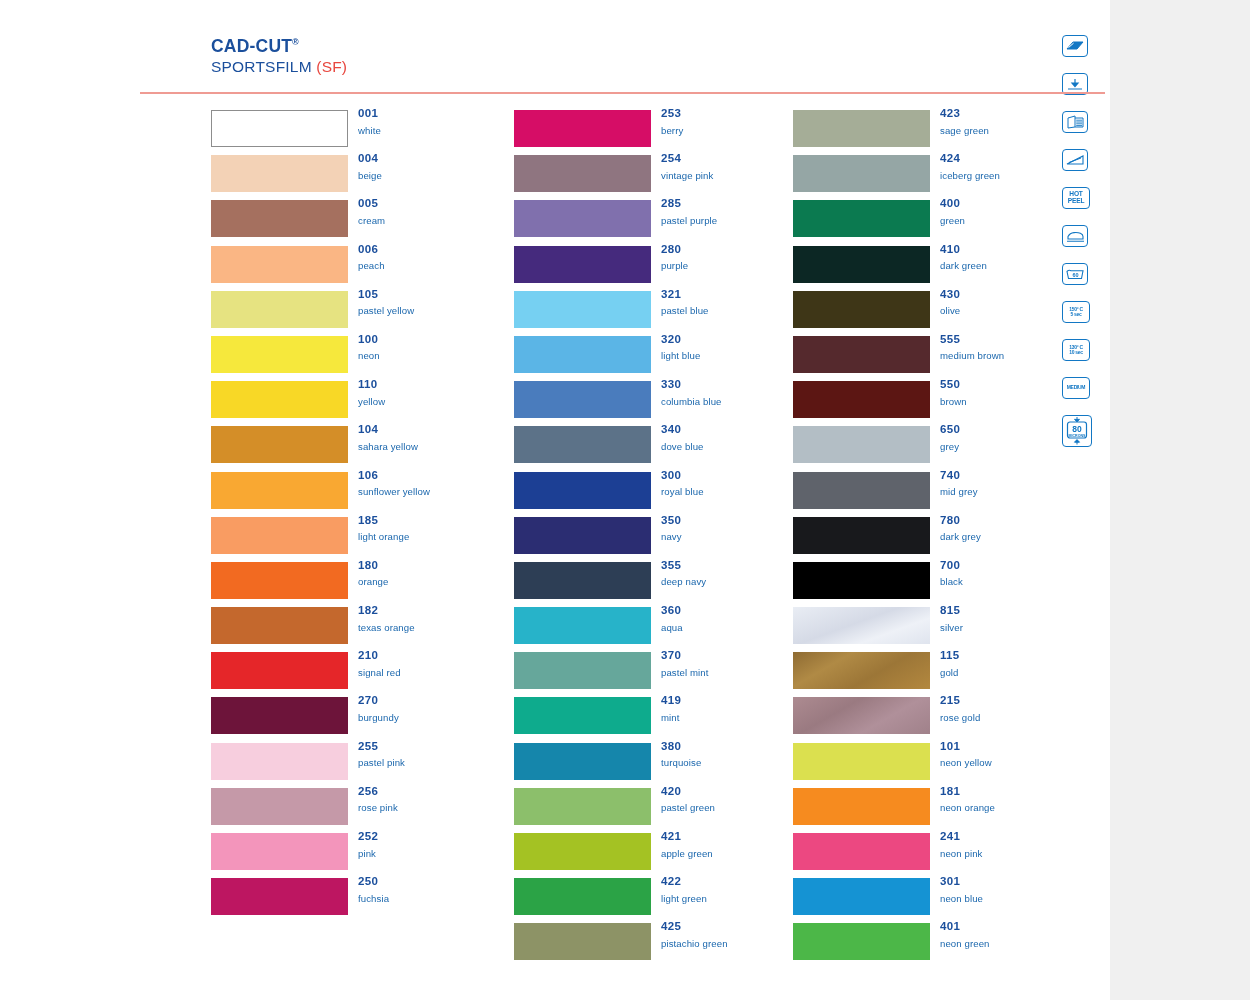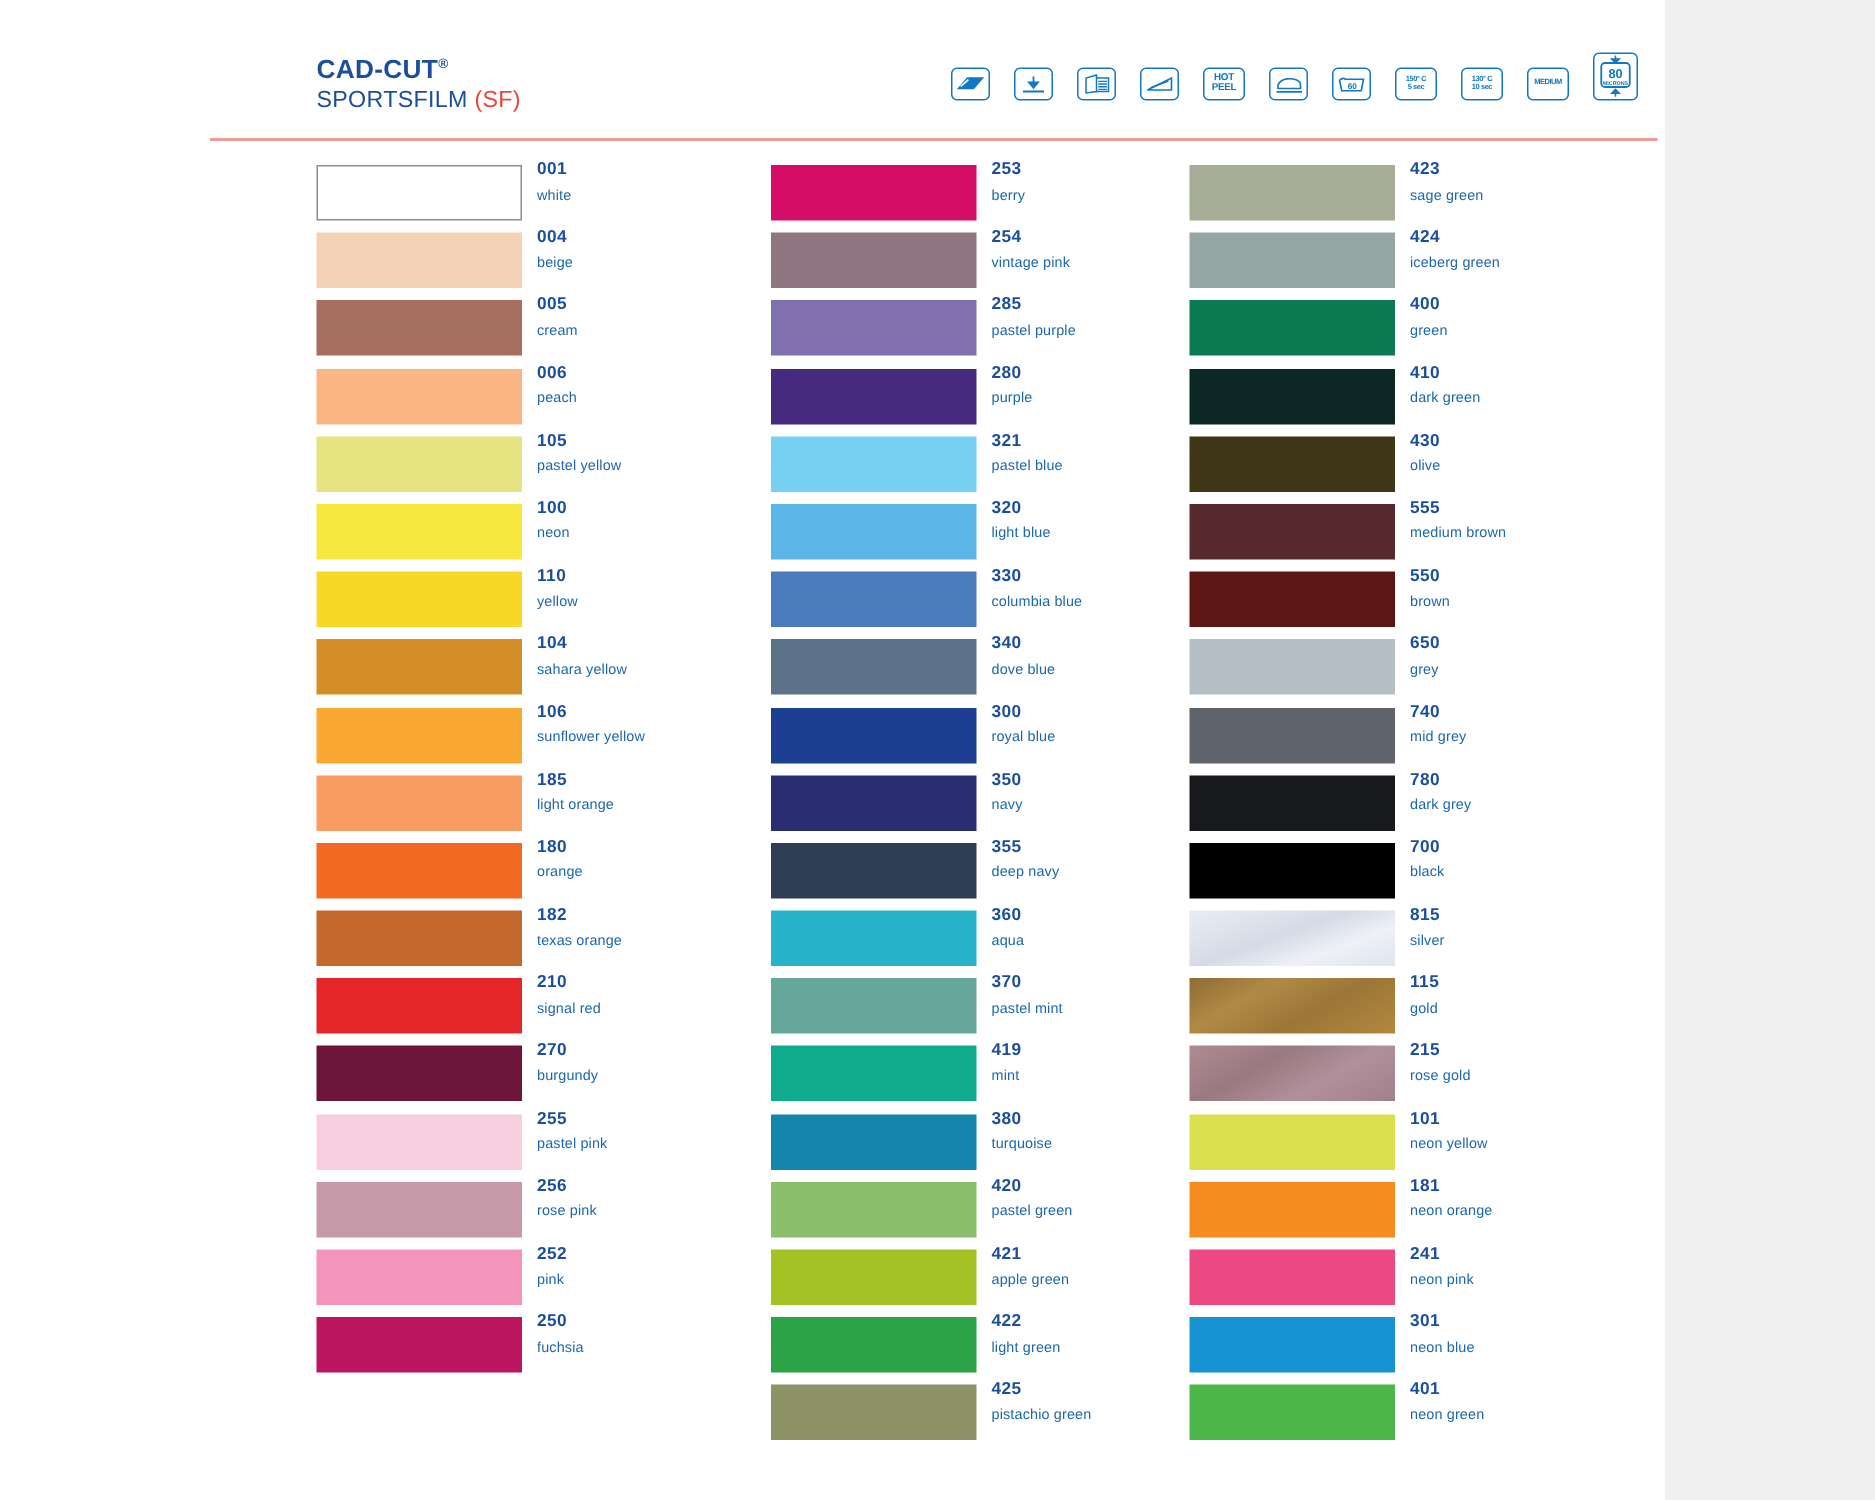--- a/index.html
+++ b/index.html
@@ -34,21 +34,21 @@
     font-size:9px;vertical-align:super;font-weight:bold;
   }
   .brand-line2{
     font-size:15.5px;color:#1b4f9c;letter-spacing:.2px;margin-top:3px;
     white-space:nowrap;
   }
   .brand-line2 .sf{color:#e8473f;}
 
   .icons{
     position:absolute;right:18px;top:5px;
-    display:flex;align-items:flex-end;gap:16px;
+    display:flex;gap:16px;flex-direction:column;
   }
   .icon-box{
     width:26px;height:22px;
     border:1.4px solid #1277c4;border-radius:4px;
     box-sizing:border-box;
     display:flex;align-items:center;justify-content:center;
     background:#ffffff;
     position:relative;
     overflow:hidden;
   }

